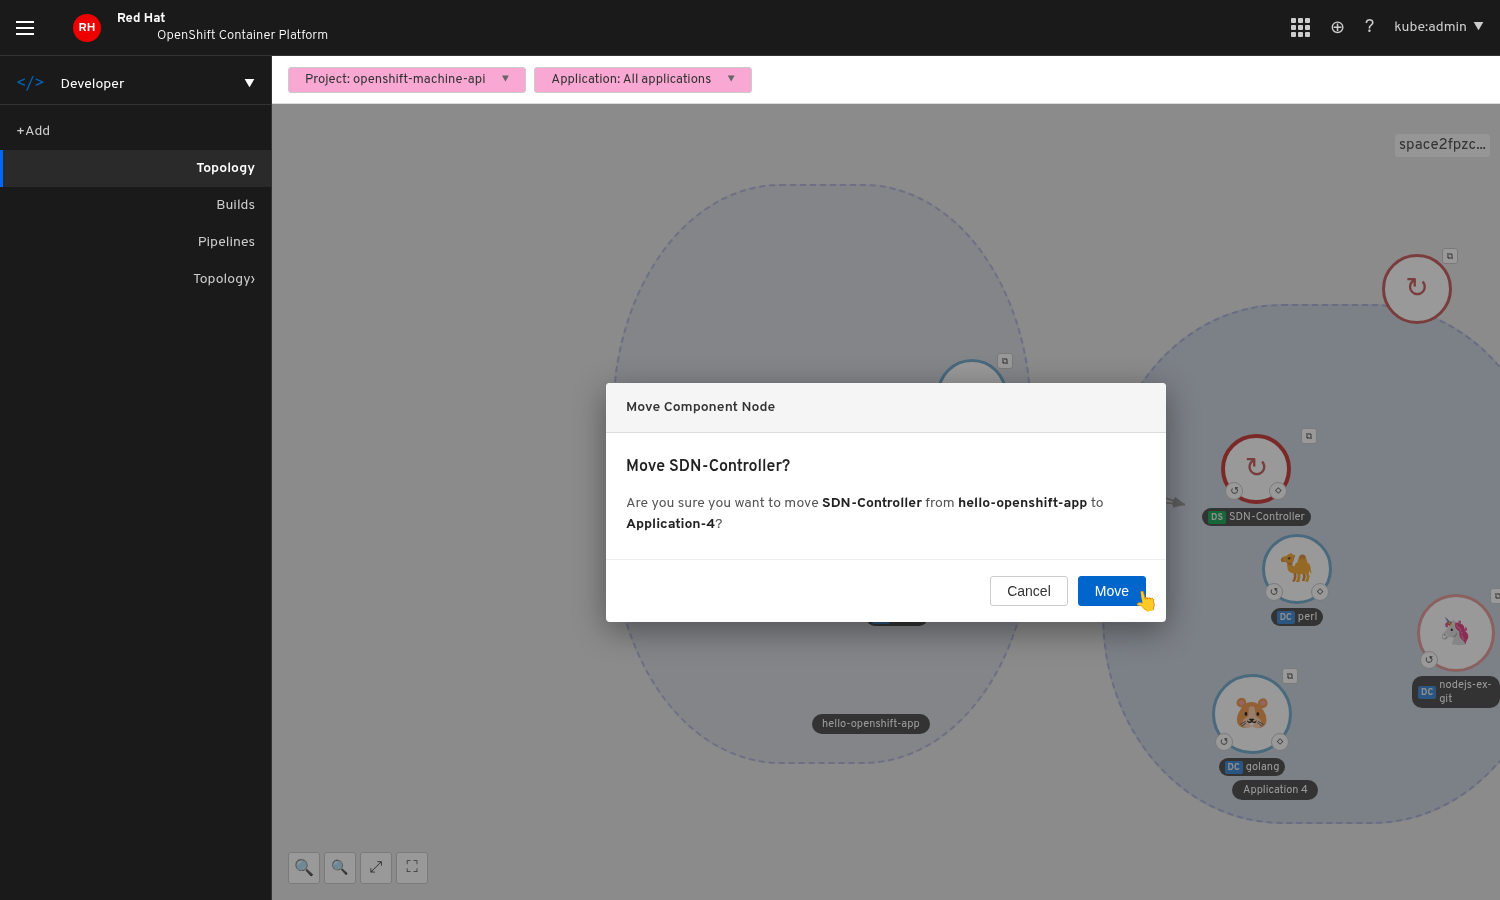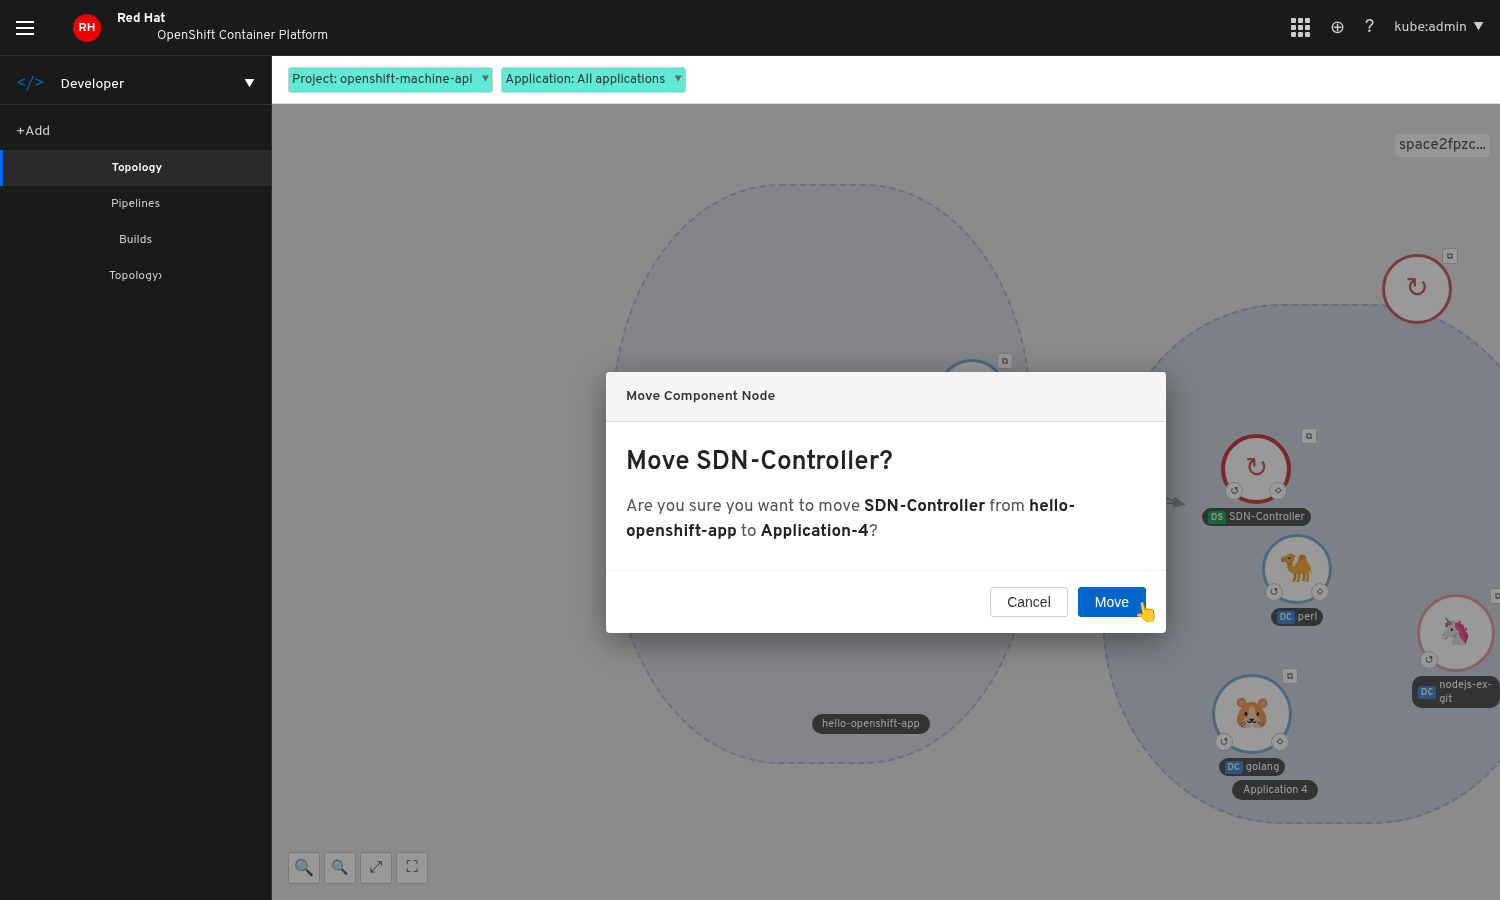--- a/index.html
+++ b/index.html
@@ -50,25 +50,25 @@
     .sidebar-developer-toggle .dev-icon { color: #06b; font-size: 16px; margin-right: 8px; }
     .sidebar-add {
       padding: 10px 16px;
       color: #ccc;
       font-size: 14px;
       cursor: pointer;
     }
     .sidebar-item {
       padding: 10px 16px;
       color: #ccc;
-      font-size: 12px;
+      font-size: 14px;
       cursor: pointer;
       display: flex;
       align-items: center;
-      justify-content: center;
+      justify-content: flex-end;
     }
     .sidebar-item.active {
       color: #fff;
       background: #2a2a2a;
       border-left: 3px solid #06f;
       font-weight: 600;
     }
     .sidebar-item.active .label { color: #fff; }
 
     
@@ -78,24 +78,24 @@
     .toolbar {
       background: #fff;
       height: 48px;
       display: flex;
       align-items: center;
       padding: 0 16px;
       gap: 8px;
       border-bottom: 1px solid #ddd;
     }
     .toolbar-dropdown {
-      display: flex; align-items: center; gap: 9px;
+      display: flex; align-items: center; gap: 16px;
       border: 1px solid #ccc; border-radius: 3px;
-      padding: 4px 3px; font-size: 13px; cursor: pointer;
-      background: #5eead4; color: #333;
+      padding: 4px 16px; font-size: 13px; cursor: pointer;
+      background: #f9a8d4; color: #333;
     }
     .toolbar-dropdown .arrow { font-size: 10px; color: #666; }
 
     
     .topology-canvas {
       flex: 1;
       position: relative;
       overflow: hidden;
       background: #e8e8e8;
     }
@@ -254,27 +254,27 @@
       border-bottom: 1px solid #ddd;
       font-size: 14px;
       font-weight: 600;
       color: #333;
     }
     .modal-body {
       padding: 24px 20px;
       color: #333;
     }
     .modal-title {
-      font-size: 26px;
+      font-size: 16px;
       font-weight: 600;
       color: #222;
       margin-bottom: 16px;
     }
     .modal-description {
-      font-size: 17px;
+      font-size: 14px;
       color: #555;
       line-height: 1.5;
     }
     .modal-description strong { color: #222; font-weight: 700; }
     .modal-footer {
       display: flex;
       justify-content: flex-end;
       gap: 10px;
       padding: 16px 20px;
       border-top: 1px solid #eee;
@@ -403,25 +403,25 @@
 
     <div class="sidebar-add">
       <span>+Add</span>
     </div>
 
     <div class="sidebar-item active">
       <span class="label">Topology</span>
     </div>
 
     <div class="sidebar-item">
+      <span>Builds</span>
+    </div>
+
+    <div class="sidebar-item">
       <span>Pipelines</span>
-    </div>
-
-    <div class="sidebar-item">
-      <span>Builds</span>
     </div>
 
     <div class="sidebar-item">
       <span>Topology</span>
       <span>›</span>
     </div>
   </div>
 
   <div class="main-content">
 

